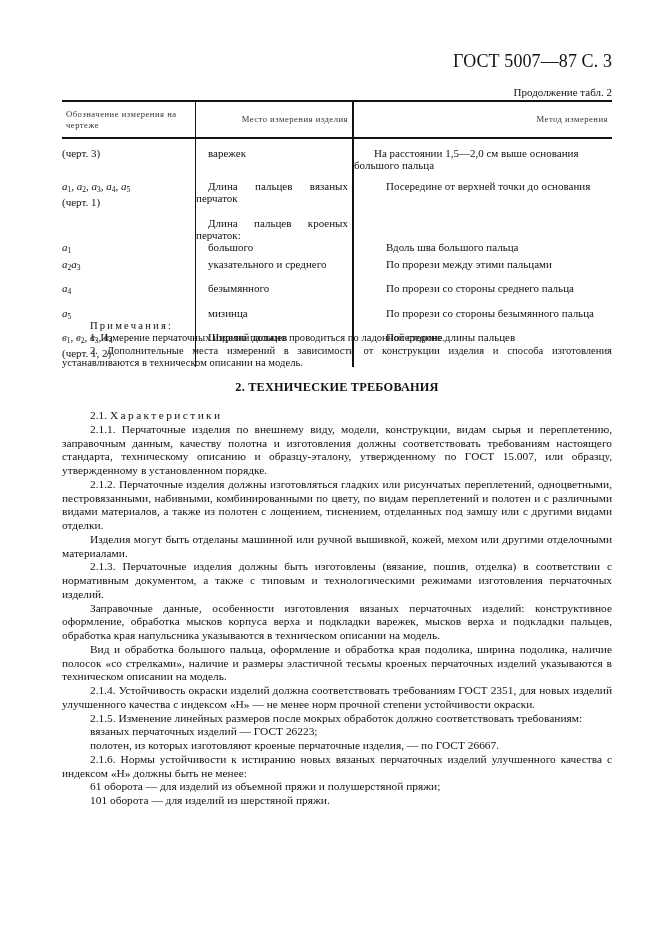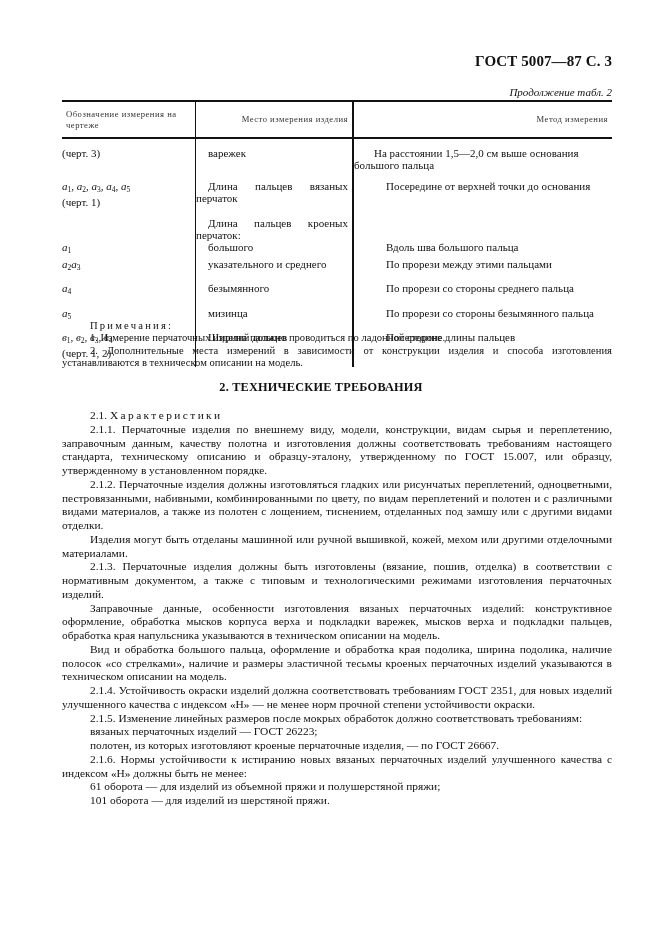--- a/index.html
+++ b/index.html
@@ -5,25 +5,25 @@
   html, body { margin: 0; padding: 0; background: #ffffff; }
   body {
     width: 661px; height: 936px; position: relative; overflow: hidden;
     font-family: "Liberation Serif", "DejaVu Serif", serif;
     color: #111111;
     font-size: 11.4px;
     line-height: 13.6px;
   }
   .page-header {
     position: absolute; top: 55px; right: 49px;
-    font-weight: bold; font-size: 15px; letter-spacing: 0.1px; margin-left: 12px;
+    font-weight: normal; font-size: 18px; letter-spacing: 0.1px; margin-left: 12px;
   }
   .table-caption {
     position: absolute; top: 86px; right: 49px;
-    font-style: italic; font-size: 11px;
+    font-size: 11px;
   }
   .tbl {
     position: absolute; left: 62px; top: 100px; width: 550px;
     border-collapse: collapse; table-layout: fixed;
   }
   .tbl th {
     font-weight: normal; font-size: 8.6px; letter-spacing: 0.5px; line-height: 11px;
     color: #333; text-align: right; vertical-align: middle;
     height: 35px; padding: 0 4px;
     border-top: 2px solid #111; border-bottom: 2px solid #111;
@@ -37,21 +37,21 @@
   .tbl td.c2 .in { padding-left: 12px; padding-right: 4px; text-align: justify; }
   .tbl td.c3 .in { padding-left: 32px; padding-right: 6px; }
   .tbl td.c3 .in.hang { padding-left: 0; text-indent: 20px; }
   .cell-pad-top { padding-top: 8px !important; }
   .it { font-style: italic; }
   .sub { font-size: 7.5px; vertical-align: -2px; font-style: normal; }
   .notes { position: absolute; left: 62px; width: 550px; top: 320px; font-size: 10.6px; line-height: 12.4px; }
   .notes .title { padding-left: 28px; letter-spacing: 2.2px; }
   .notes p { margin: 0; text-indent: 28px; text-align: justify; }
   .section-title {
-    position: absolute; left: 46px; width: 550px; top: 381px; text-align: center;
+    position: absolute; left: 62px; width: 550px; top: 381px; text-align: center;
     font-weight: bold; font-size: 12.3px; letter-spacing: 0.2px;
   }
   .body-text { position: absolute; left: 62px; width: 550px; top: 409px; font-size: 11.4px; line-height: 13.75px; }
   .body-text p { margin: 0; text-indent: 28px; text-align: justify; }
   .spaced { letter-spacing: 2.4px; }
 </style>
 </head>
 <body>
 
 <div class="page-header">ГОСТ 5007—87 С. 3</div>

